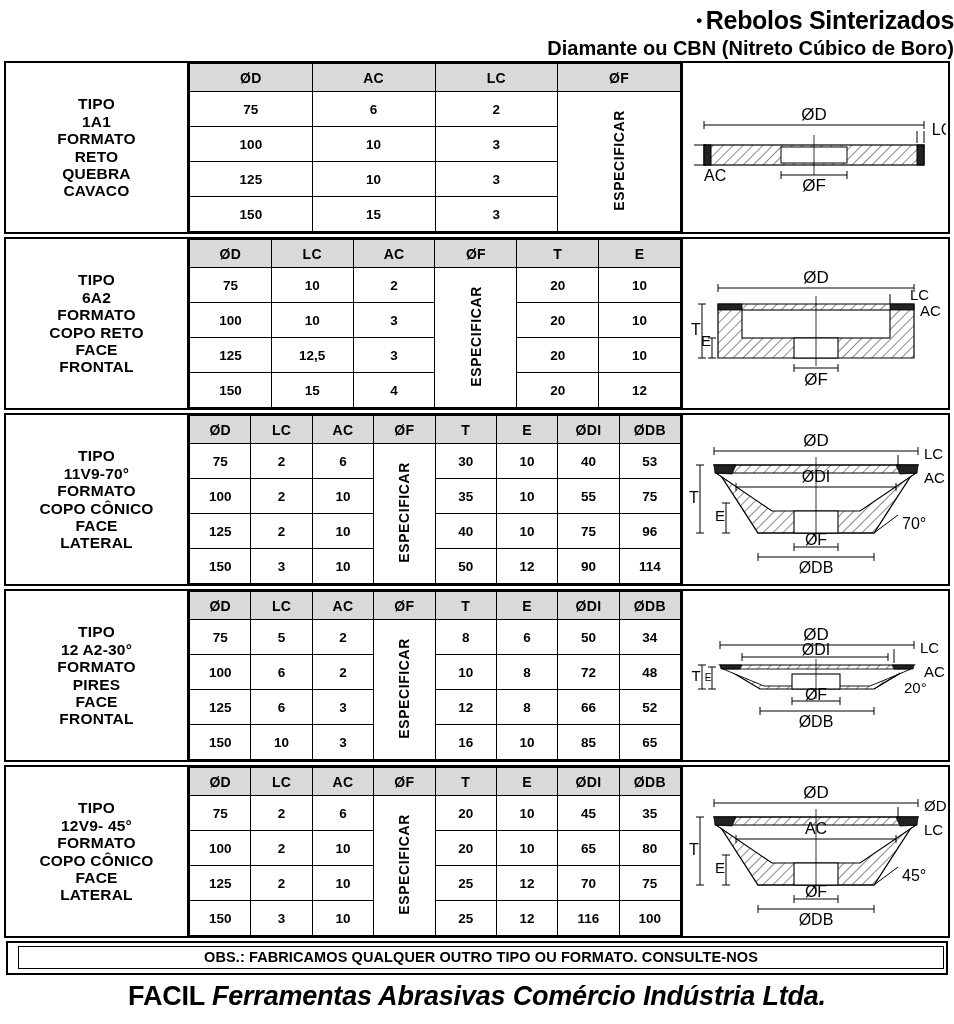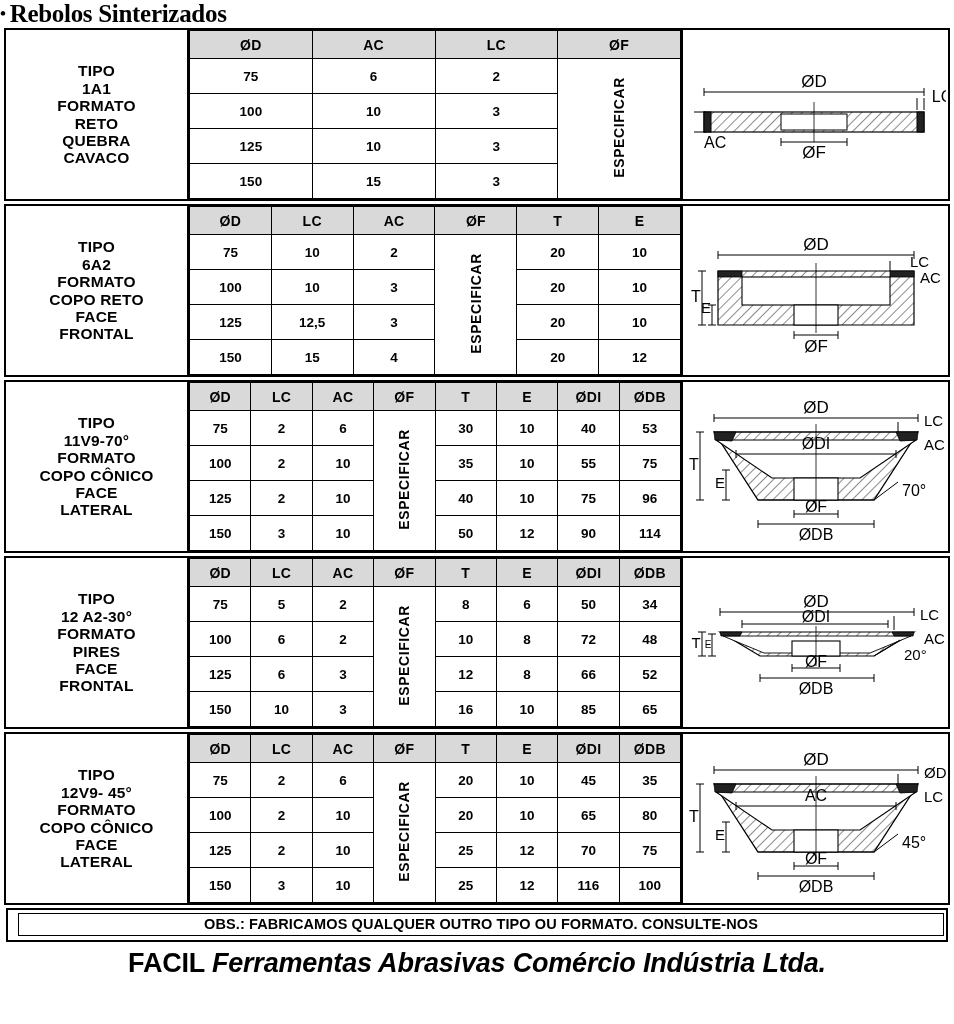--- a/index.html
+++ b/index.html
@@ -9,21 +9,21 @@
   }
   body {
     width: 954px; height: 1024px;
     font-family: "Liberation Sans", sans-serif;
     color: #000;
     overflow: hidden;
     position: relative;
   }
 
   
-  .header { text-align: left; padding-top: 0; font-family: Liberation Serif, serif; }
+  .header { text-align: right; padding-top: 6px; }
   .title-main {
     font-size: 25px; font-weight: bold; letter-spacing: -0.3px;
     line-height: 28px;
   }
   .bullet { font-size: 17px; vertical-align: 3px; margin-right: 4px; }
   .title-sub {
     font-size: 20px; font-weight: bold; line-height: 25px; margin-top: 1px;
   }
   .title-sub2 {
     font-size: 20px; font-weight: normal; line-height: 26px; margin-top: 1px;
@@ -121,20 +121,21 @@
   }
   .company .it { font-style: italic; }
 </style>
 </head>
 <body>
 
 <div class="header">
   <div class="title-main">
     <span class="bullet">•</span><span>Rebolos Sinterizados</span>
   </div>
+  <div class="title-sub">Diamante ou CBN (Nitreto Cúbico de Boro)</div>
 </div>
 
 <div id="sections-root">
     <div class="section">
       <div class="sec-type">
         <div class="tline">TIPO</div>
         <div class="tline">1A1</div>
         <div class="tline">FORMATO</div>
         <div class="tline">RETO</div>
         <div class="tline">QUEBRA</div>

